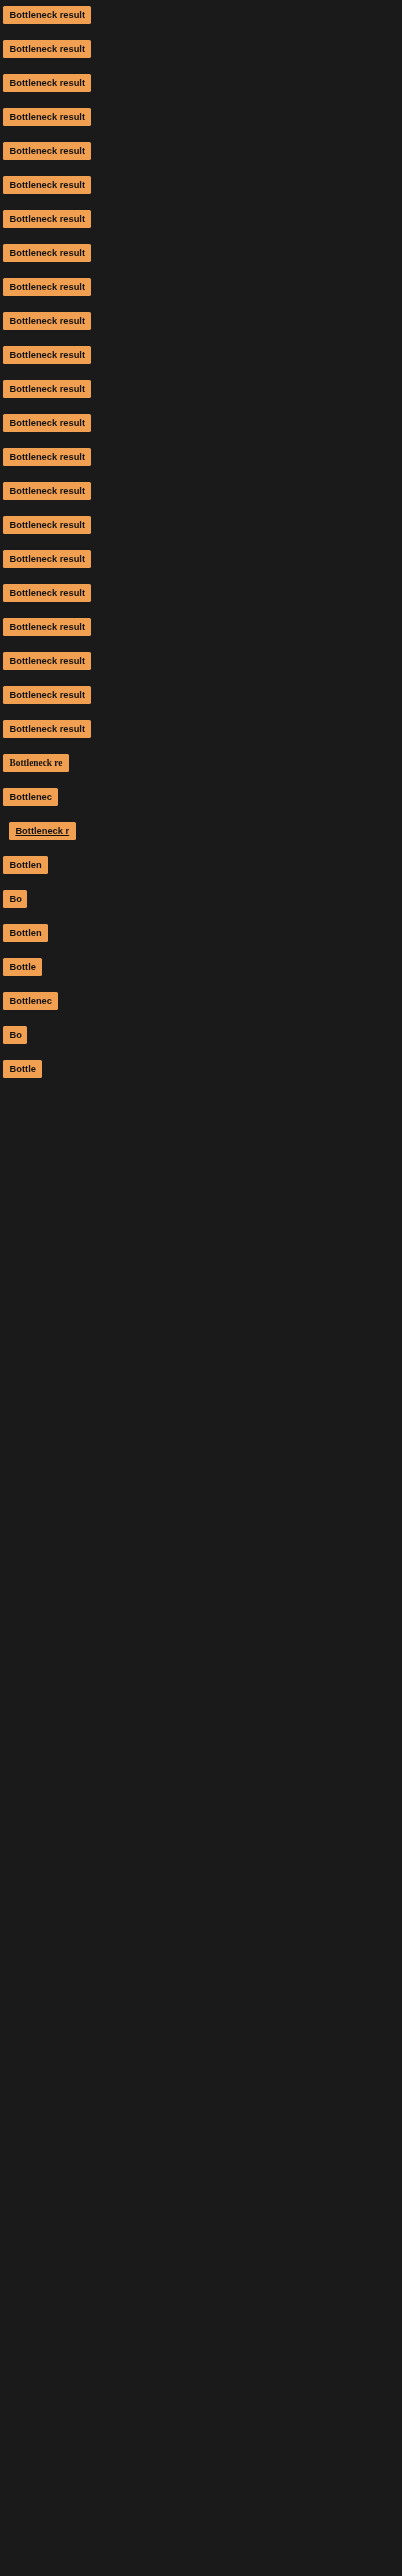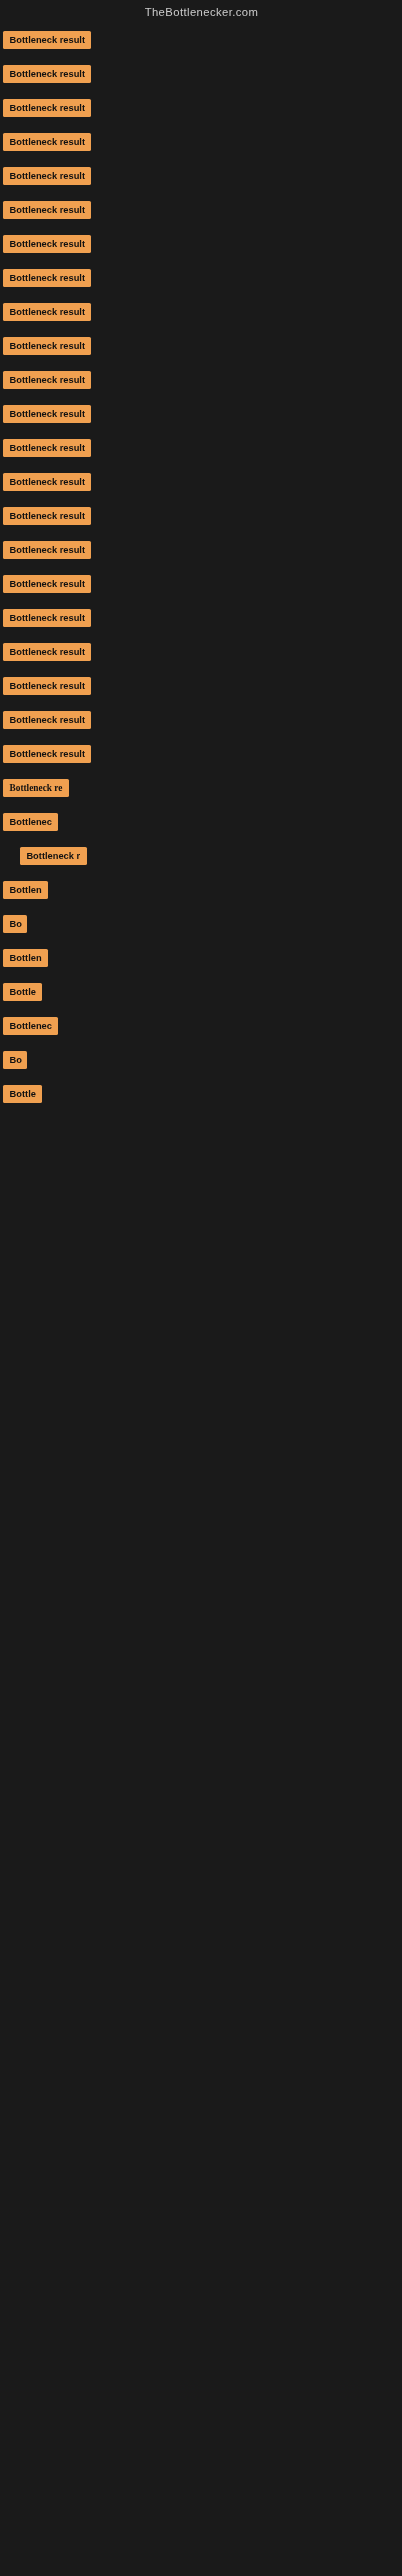--- a/index.html
+++ b/index.html
@@ -22,21 +22,20 @@
       font-size: 11.3px;
       padding: 6.4px 0;
       letter-spacing: 0.4px;
     }
   </style>
 </head>
 <body>
 
 <div style="position: relative; width: 403px; min-height: 2576px; background: #1a1a1a;">
 
-  <div class="site-title">TheBottlenecker.com</div>
 
   <div id="results-container" style="position: relative;">
   <div style="position: relative; height: 34px; margin-bottom: 0px;"><span style="display: inline-block; background-color: rgb(240, 160, 80); color: rgb(17, 17, 17); font-size: 9.3px; font-weight: bold; padding: 4px 6.4px; border-radius: 1.6px; max-width: 97px; overflow: hidden; white-space: nowrap; cursor: pointer; margin-left: 3.2px; margin-top: 6.4px;">Bottleneck result</span></div>
       <div style="position: relative; height: 34px; margin-bottom: 0px;"><span style="display: inline-block; background-color: rgb(240, 160, 80); color: rgb(17, 17, 17); font-size: 9.3px; font-weight: bold; padding: 4px 6.4px; border-radius: 1.6px; max-width: 97px; overflow: hidden; white-space: nowrap; cursor: pointer; margin-left: 3.2px; margin-top: 6.4px;">Bottleneck result</span></div>
       <div style="position: relative; height: 34px; margin-bottom: 0px;"><span style="display: inline-block; background-color: rgb(240, 160, 80); color: rgb(17, 17, 17); font-size: 9.3px; font-weight: bold; padding: 4px 6.4px; border-radius: 1.6px; max-width: 97px; overflow: hidden; white-space: nowrap; cursor: pointer; margin-left: 3.2px; margin-top: 6.4px;">Bottleneck result</span></div>
       <div style="position: relative; height: 34px; margin-bottom: 0px;"><span style="display: inline-block; background-color: rgb(240, 160, 80); color: rgb(17, 17, 17); font-size: 9.3px; font-weight: bold; padding: 4px 6.4px; border-radius: 1.6px; max-width: 97px; overflow: hidden; white-space: nowrap; cursor: pointer; margin-left: 3.2px; margin-top: 6.4px;">Bottleneck result</span></div>
       <div style="position: relative; height: 34px; margin-bottom: 0px;"><span style="display: inline-block; background-color: rgb(240, 160, 80); color: rgb(17, 17, 17); font-size: 9.3px; font-weight: bold; padding: 4px 6.4px; border-radius: 1.6px; max-width: 97px; overflow: hidden; white-space: nowrap; cursor: pointer; margin-left: 3.2px; margin-top: 6.4px;">Bottleneck result</span></div>
       <div style="position: relative; height: 34px; margin-bottom: 0px;"><span style="display: inline-block; background-color: rgb(240, 160, 80); color: rgb(17, 17, 17); font-size: 9.3px; font-weight: bold; padding: 4px 6.4px; border-radius: 1.6px; max-width: 97px; overflow: hidden; white-space: nowrap; cursor: pointer; margin-left: 3.2px; margin-top: 6.4px;">Bottleneck result</span></div>
       <div style="position: relative; height: 34px; margin-bottom: 0px;"><span style="display: inline-block; background-color: rgb(240, 160, 80); color: rgb(17, 17, 17); font-size: 9.3px; font-weight: bold; padding: 4px 6.4px; border-radius: 1.6px; max-width: 97px; overflow: hidden; white-space: nowrap; cursor: pointer; margin-left: 3.2px; margin-top: 6.4px;">Bottleneck result</span></div>
       <div style="position: relative; height: 34px; margin-bottom: 0px;"><span style="display: inline-block; background-color: rgb(240, 160, 80); color: rgb(17, 17, 17); font-size: 9.3px; font-weight: bold; padding: 4px 6.4px; border-radius: 1.6px; max-width: 97px; overflow: hidden; white-space: nowrap; cursor: pointer; margin-left: 3.2px; margin-top: 6.4px;">Bottleneck result</span></div>
@@ -49,21 +48,21 @@
       <div style="position: relative; height: 34px; margin-bottom: 0px;"><span style="display: inline-block; background-color: rgb(240, 160, 80); color: rgb(17, 17, 17); font-size: 9.3px; font-weight: bold; padding: 4px 6.4px; border-radius: 1.6px; max-width: 97px; overflow: hidden; white-space: nowrap; cursor: pointer; margin-left: 3.2px; margin-top: 6.4px;">Bottleneck result</span></div>
       <div style="position: relative; height: 34px; margin-bottom: 0px;"><span style="display: inline-block; background-color: rgb(240, 160, 80); color: rgb(17, 17, 17); font-size: 9.3px; font-weight: bold; padding: 4px 6.4px; border-radius: 1.6px; max-width: 97px; overflow: hidden; white-space: nowrap; cursor: pointer; margin-left: 3.2px; margin-top: 6.4px;">Bottleneck result</span></div>
       <div style="position: relative; height: 34px; margin-bottom: 0px;"><span style="display: inline-block; background-color: rgb(240, 160, 80); color: rgb(17, 17, 17); font-size: 9.3px; font-weight: bold; padding: 4px 6.4px; border-radius: 1.6px; max-width: 97px; overflow: hidden; white-space: nowrap; cursor: pointer; margin-left: 3.2px; margin-top: 6.4px;">Bottleneck result</span></div>
       <div style="position: relative; height: 34px; margin-bottom: 0px;"><span style="display: inline-block; background-color: rgb(240, 160, 80); color: rgb(17, 17, 17); font-size: 9.3px; font-weight: bold; padding: 4px 6.4px; border-radius: 1.6px; max-width: 97px; overflow: hidden; white-space: nowrap; cursor: pointer; margin-left: 3.2px; margin-top: 6.4px;">Bottleneck result</span></div>
       <div style="position: relative; height: 34px; margin-bottom: 0px;"><span style="display: inline-block; background-color: rgb(240, 160, 80); color: rgb(17, 17, 17); font-size: 9.3px; font-weight: bold; padding: 4px 6.4px; border-radius: 1.6px; max-width: 97px; overflow: hidden; white-space: nowrap; cursor: pointer; margin-left: 3.2px; margin-top: 6.4px;">Bottleneck result</span></div>
       <div style="position: relative; height: 34px; margin-bottom: 0px;"><span style="display: inline-block; background-color: rgb(240, 160, 80); color: rgb(17, 17, 17); font-size: 9.3px; font-weight: bold; padding: 4px 6.4px; border-radius: 1.6px; max-width: 97px; overflow: hidden; white-space: nowrap; cursor: pointer; margin-left: 3.2px; margin-top: 6.4px;">Bottleneck result</span></div>
       <div style="position: relative; height: 34px; margin-bottom: 0px;"><span style="display: inline-block; background-color: rgb(240, 160, 80); color: rgb(17, 17, 17); font-size: 9.3px; font-weight: bold; padding: 4px 6.4px; border-radius: 1.6px; max-width: 97px; overflow: hidden; white-space: nowrap; cursor: pointer; margin-left: 3.2px; margin-top: 6.4px;">Bottleneck result</span></div>
       <div style="position: relative; height: 34px; margin-bottom: 0px;"><span style="display: inline-block; background-color: rgb(240, 160, 80); color: rgb(17, 17, 17); font-size: 9.3px; font-weight: bold; padding: 4px 6.4px; border-radius: 1.6px; max-width: 97px; overflow: hidden; white-space: nowrap; cursor: pointer; margin-left: 3.2px; margin-top: 6.4px;">Bottleneck result</span></div>
       <div style="position: relative; height: 34px; margin-bottom: 0px;"><span style="display: inline-block; background-color: rgb(240, 160, 80); color: rgb(17, 17, 17); font-size: 9.3px; font-weight: bold; padding: 4px 6.4px; border-radius: 1.6px; max-width: 81px; overflow: hidden; white-space: nowrap; cursor: pointer; margin-left: 3.2px; margin-top: 6.4px; font-family: Liberation Serif, serif;">Bottleneck re</span></div>
       <div style="position: relative; height: 34px; margin-bottom: 0px;"><span style="display: inline-block; background-color: rgb(240, 160, 80); color: rgb(17, 17, 17); font-size: 9.3px; font-weight: bold; padding: 4px 6.4px; border-radius: 1.6px; max-width: 64px; overflow: hidden; white-space: nowrap; cursor: pointer; margin-left: 3.2px; margin-top: 6.4px;">Bottlenec</span></div>
-      <div style="position: relative; height: 34px; margin-bottom: 0px;"><span style="display: inline-block; background-color: rgb(240, 160, 80); color: rgb(17, 17, 17); font-size: 9.3px; font-weight: bold; padding: 4px 6.4px; border-radius: 1.6px; max-width: 71px; overflow: hidden; white-space: nowrap; cursor: pointer; margin-left: 20px; margin-top: 6.4px;">Bottleneck r</span></div>
+      <div style="position: relative; height: 34px; margin-bottom: 0px;"><span style="display: inline-block; background-color: rgb(240, 160, 80); color: rgb(17, 17, 17); font-size: 9.3px; font-weight: bold; padding: 4px 6.4px; border-radius: 1.6px; max-width: 71px; overflow: hidden; white-space: nowrap; cursor: pointer; margin-left: 9px; margin-top: 6.4px; text-decoration: underline;">Bottleneck r</span></div>
       <div style="position: relative; height: 34px; margin-bottom: 0px;"><span style="display: inline-block; background-color: rgb(240, 160, 80); color: rgb(17, 17, 17); font-size: 9.3px; font-weight: bold; padding: 4px 6.4px; border-radius: 1.6px; max-width: 55px; overflow: hidden; white-space: nowrap; cursor: pointer; margin-left: 3.2px; margin-top: 6.4px;">Bottlen</span></div>
       <div style="position: relative; height: 34px; margin-bottom: 0px;"><span style="display: inline-block; background-color: rgb(240, 160, 80); color: rgb(17, 17, 17); font-size: 9.3px; font-weight: bold; padding: 4px 6.4px; border-radius: 1.6px; max-width: 24px; overflow: hidden; white-space: nowrap; cursor: pointer; margin-left: 3.2px; margin-top: 6.4px;">Bo</span></div>
       <div style="position: relative; height: 34px; margin-bottom: 0px;"><span style="display: inline-block; background-color: rgb(240, 160, 80); color: rgb(17, 17, 17); font-size: 9.3px; font-weight: bold; padding: 4px 6.4px; border-radius: 1.6px; max-width: 55px; overflow: hidden; white-space: nowrap; cursor: pointer; margin-left: 3.2px; margin-top: 6.4px;">Bottlen</span></div>
       <div style="position: relative; height: 34px; margin-bottom: 0px;"><span style="display: inline-block; background-color: rgb(240, 160, 80); color: rgb(17, 17, 17); font-size: 9.3px; font-weight: bold; padding: 4px 6.4px; border-radius: 1.6px; max-width: 47px; overflow: hidden; white-space: nowrap; cursor: pointer; margin-left: 3.2px; margin-top: 6.4px;">Bottle</span></div>
       <div style="position: relative; height: 34px; margin-bottom: 0px;"><span style="display: inline-block; background-color: rgb(240, 160, 80); color: rgb(17, 17, 17); font-size: 9.3px; font-weight: bold; padding: 4px 6.4px; border-radius: 1.6px; max-width: 63px; overflow: hidden; white-space: nowrap; cursor: pointer; margin-left: 3.2px; margin-top: 6.4px;">Bottlenec</span></div>
       <div style="position: relative; height: 34px; margin-bottom: 0px;"><span style="display: inline-block; background-color: rgb(240, 160, 80); color: rgb(17, 17, 17); font-size: 9.3px; font-weight: bold; padding: 4px 6.4px; border-radius: 1.6px; max-width: 24px; overflow: hidden; white-space: nowrap; cursor: pointer; margin-left: 3.2px; margin-top: 6.4px;">Bo</span></div>
       <div style="position: relative; height: 34px; margin-bottom: 0px;"><span style="display: inline-block; background-color: rgb(240, 160, 80); color: rgb(17, 17, 17); font-size: 9.3px; font-weight: bold; padding: 4px 6.4px; border-radius: 1.6px; max-width: 47px; overflow: hidden; white-space: nowrap; cursor: pointer; margin-left: 3.2px; margin-top: 6.4px;">Bottle</span></div>
     </div>
 
 </div>

